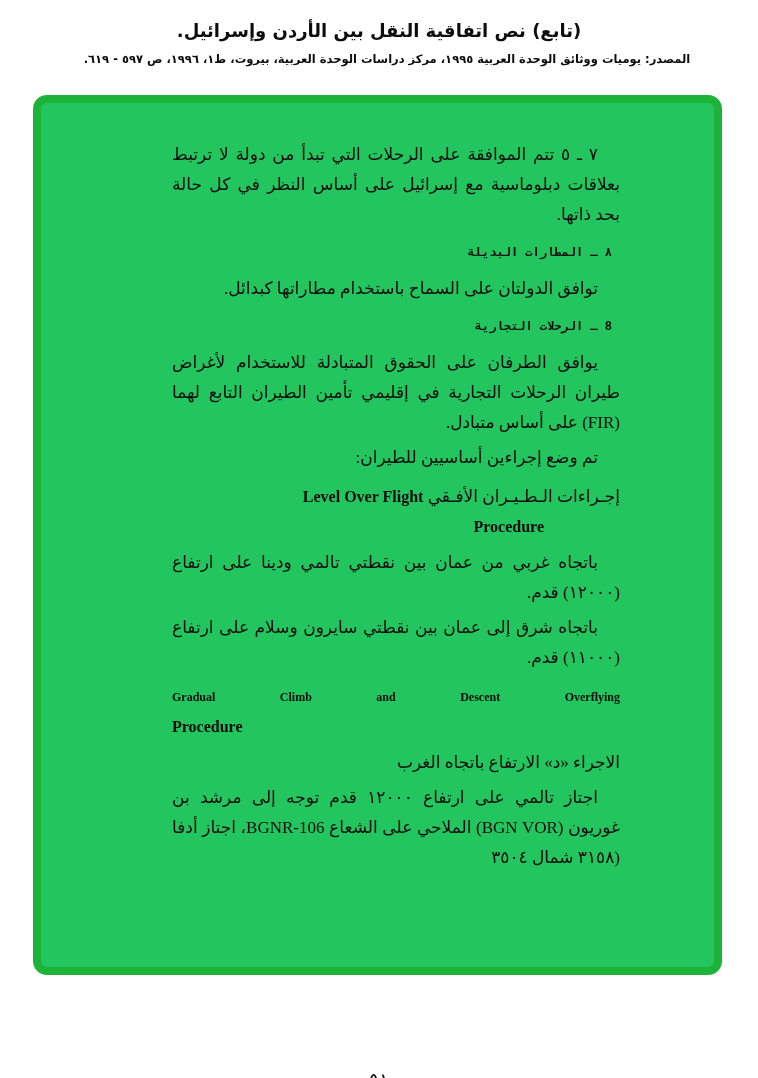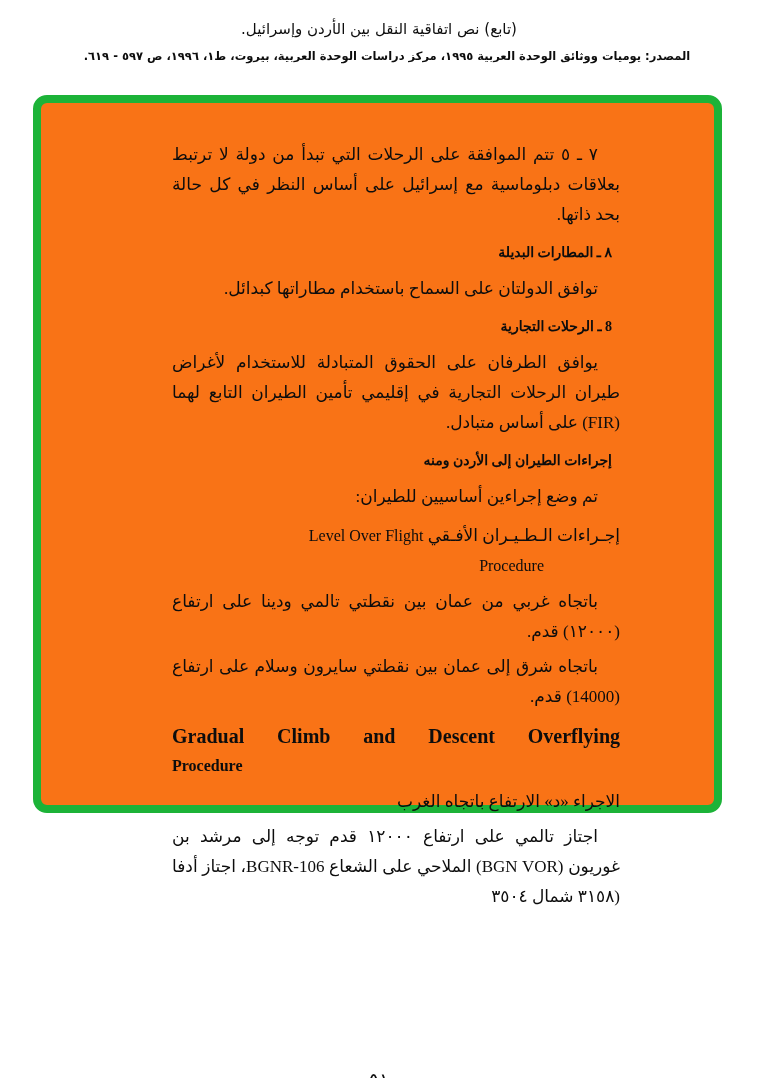--- a/index.html
+++ b/index.html
@@ -7,72 +7,72 @@
   body {
     width: 758px; height: 1078px;
     position: relative;
     font-family: "DejaVu Sans", sans-serif;
     color: #0d0d0d;
     overflow: hidden;
   }
   .doc-header { text-align: center; direction: rtl; }
   .doc-title {
     margin-top: 20px;
-    font-size: 15px;
-    font-weight: normal;
+    font-size: 18px;
+    font-weight: bold;
     letter-spacing: 0.2px;
   }
   .doc-source {
     margin-top: 11px;
     font-size: 11.5px;
     font-weight: bold;
     padding-left: 16px;
   }
   .content-frame {
     position: absolute;
     left: 33px; top: 95px;
-    width: 689px; height: 718px;
+    width: 689px; height: 880px;
     border: 8px solid #1cb338;
     border-radius: 14px;
-    background: #f97316;
+    background: #22c55e;
   }
   .page-body {
     direction: rtl;
     padding: 32px 94px 0 131px; 
     font-size: 17px;
     line-height: 30px;
     text-align: justify;
     font-family: "Liberation Serif", "DejaVu Sans", serif;
   }
   .para { text-indent: 22px; margin: 5px 0; }
   .para.no-indent { text-indent: 0; }
   .heading {
     font-weight: bold;
     text-indent: 8px;
     margin: 8px 0 6px 0;
-    font-family: Liberation Serif, serif;
-    font-size: 14px;
+    font-family: Liberation Mono, monospace;
+    font-size: 12px;
   }
   .mixed-heading { margin: 9px 0 6px 0; }
   .mixed-heading .ar-line { text-indent: 0; }
   .latin {
     font-family: "Liberation Serif", serif;
-    font-weight: normal;
+    font-weight: bold;
     direction: ltr;
     unicode-bidi: embed;
     font-size: 16px;
   }
   .proc-line { text-align: right; padding-left: 0; padding-right: 76px; }
   .justify-ltr {
     direction: ltr;
     text-align: justify;
     text-align-last: justify;
     font-family: "Liberation Serif", serif;
     font-weight: bold;
-    font-size: 20px;
+    font-size: 12px;
   }
   .left-ltr {
     direction: ltr;
     text-align: left;
     font-family: "Liberation Serif", serif;
     font-weight: bold;
     font-size: 16px;
   }
   .page-number {
     position: absolute;
@@ -98,37 +98,36 @@
 
     <div class="heading">٨ ـ المطارات البديلة</div>
 
     <p class="para">توافق الدولتان على السماح باستخدام مطاراتها كبدائل.</p>
 
     <div class="heading">8 ـ الرحلات التجارية</div>
 
     <p class="para">يوافق الطرفان على الحقوق المتبادلة للاستخدام لأغراض طيران الرحلات التجارية في إقليمي تأمين الطيران التابع لهما (FIR) على أساس متبادل.</p>
 
 
-    <div class="heading">إجراءات الطيران إلى الأردن ومنه</div>
 
     <p class="para">تم وضع إجراءين أساسيين للطيران:</p>
 
     <div class="mixed-heading">
       <div class="ar-line">
         <span>إجـراءات الـطـيـران الأفـقي</span>
         <span class="latin">Level Over Flight</span>
       </div>
       <div class="proc-line">
         <span class="latin">Procedure</span>
       </div>
     </div>
 
     <p class="para">باتجاه غربي من عمان بين نقطتي تالمي ودينا على ارتفاع (١٢٠٠٠) قدم.</p>
 
-    <p class="para">باتجاه شرق إلى عمان بين نقطتي سايرون وسلام على ارتفاع (14000) قدم.</p>
+    <p class="para">باتجاه شرق إلى عمان بين نقطتي سايرون وسلام على ارتفاع (١١٠٠٠) قدم.</p>
 
     <div class="mixed-heading">
       <div class="justify-ltr">Gradual Climb and Descent Overflying</div>
       <div class="left-ltr">Procedure</div>
     </div>
 
     <p class="para no-indent">الاجراء «د» الارتفاع باتجاه الغرب</p>
 
     <p class="para">اجتاز تالمي على ارتفاع ١٢٠٠٠ قدم توجه إلى مرشد بن غوريون (BGN VOR) الملاحي على الشعاع BGNR-106، اجتاز أدفا (٣١٥٨ شمال ٣٥٠٤</p>
 

